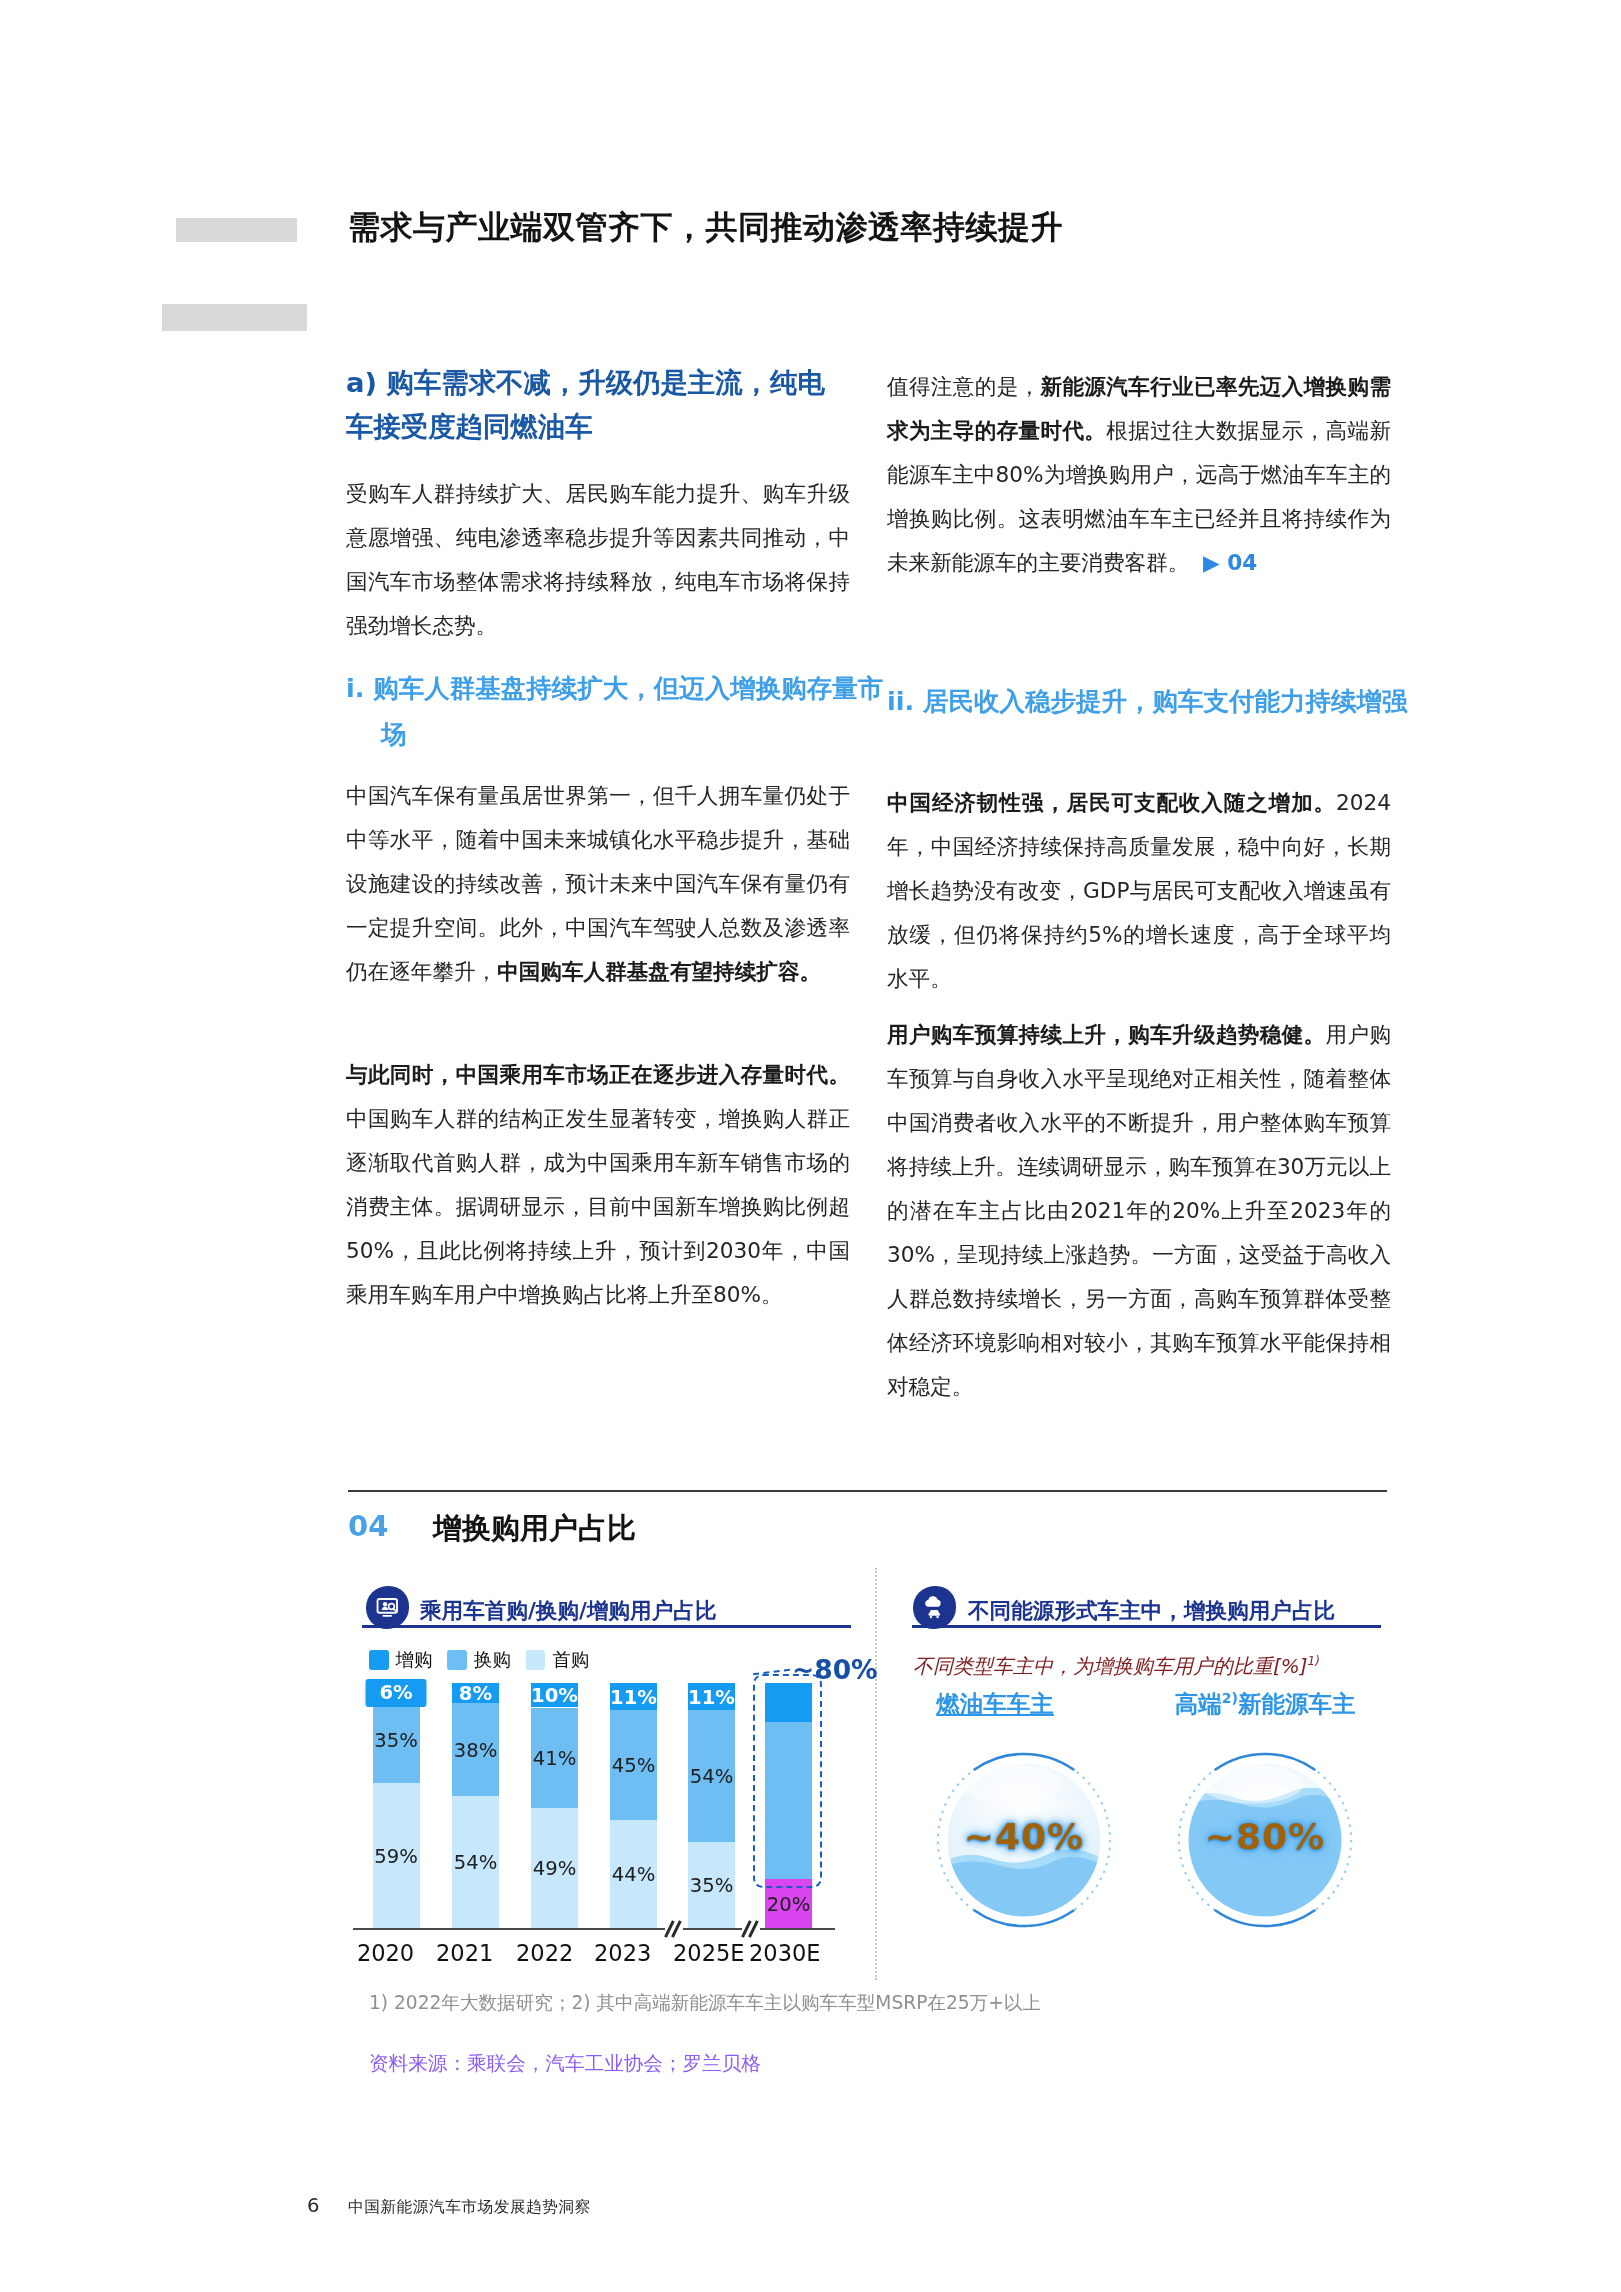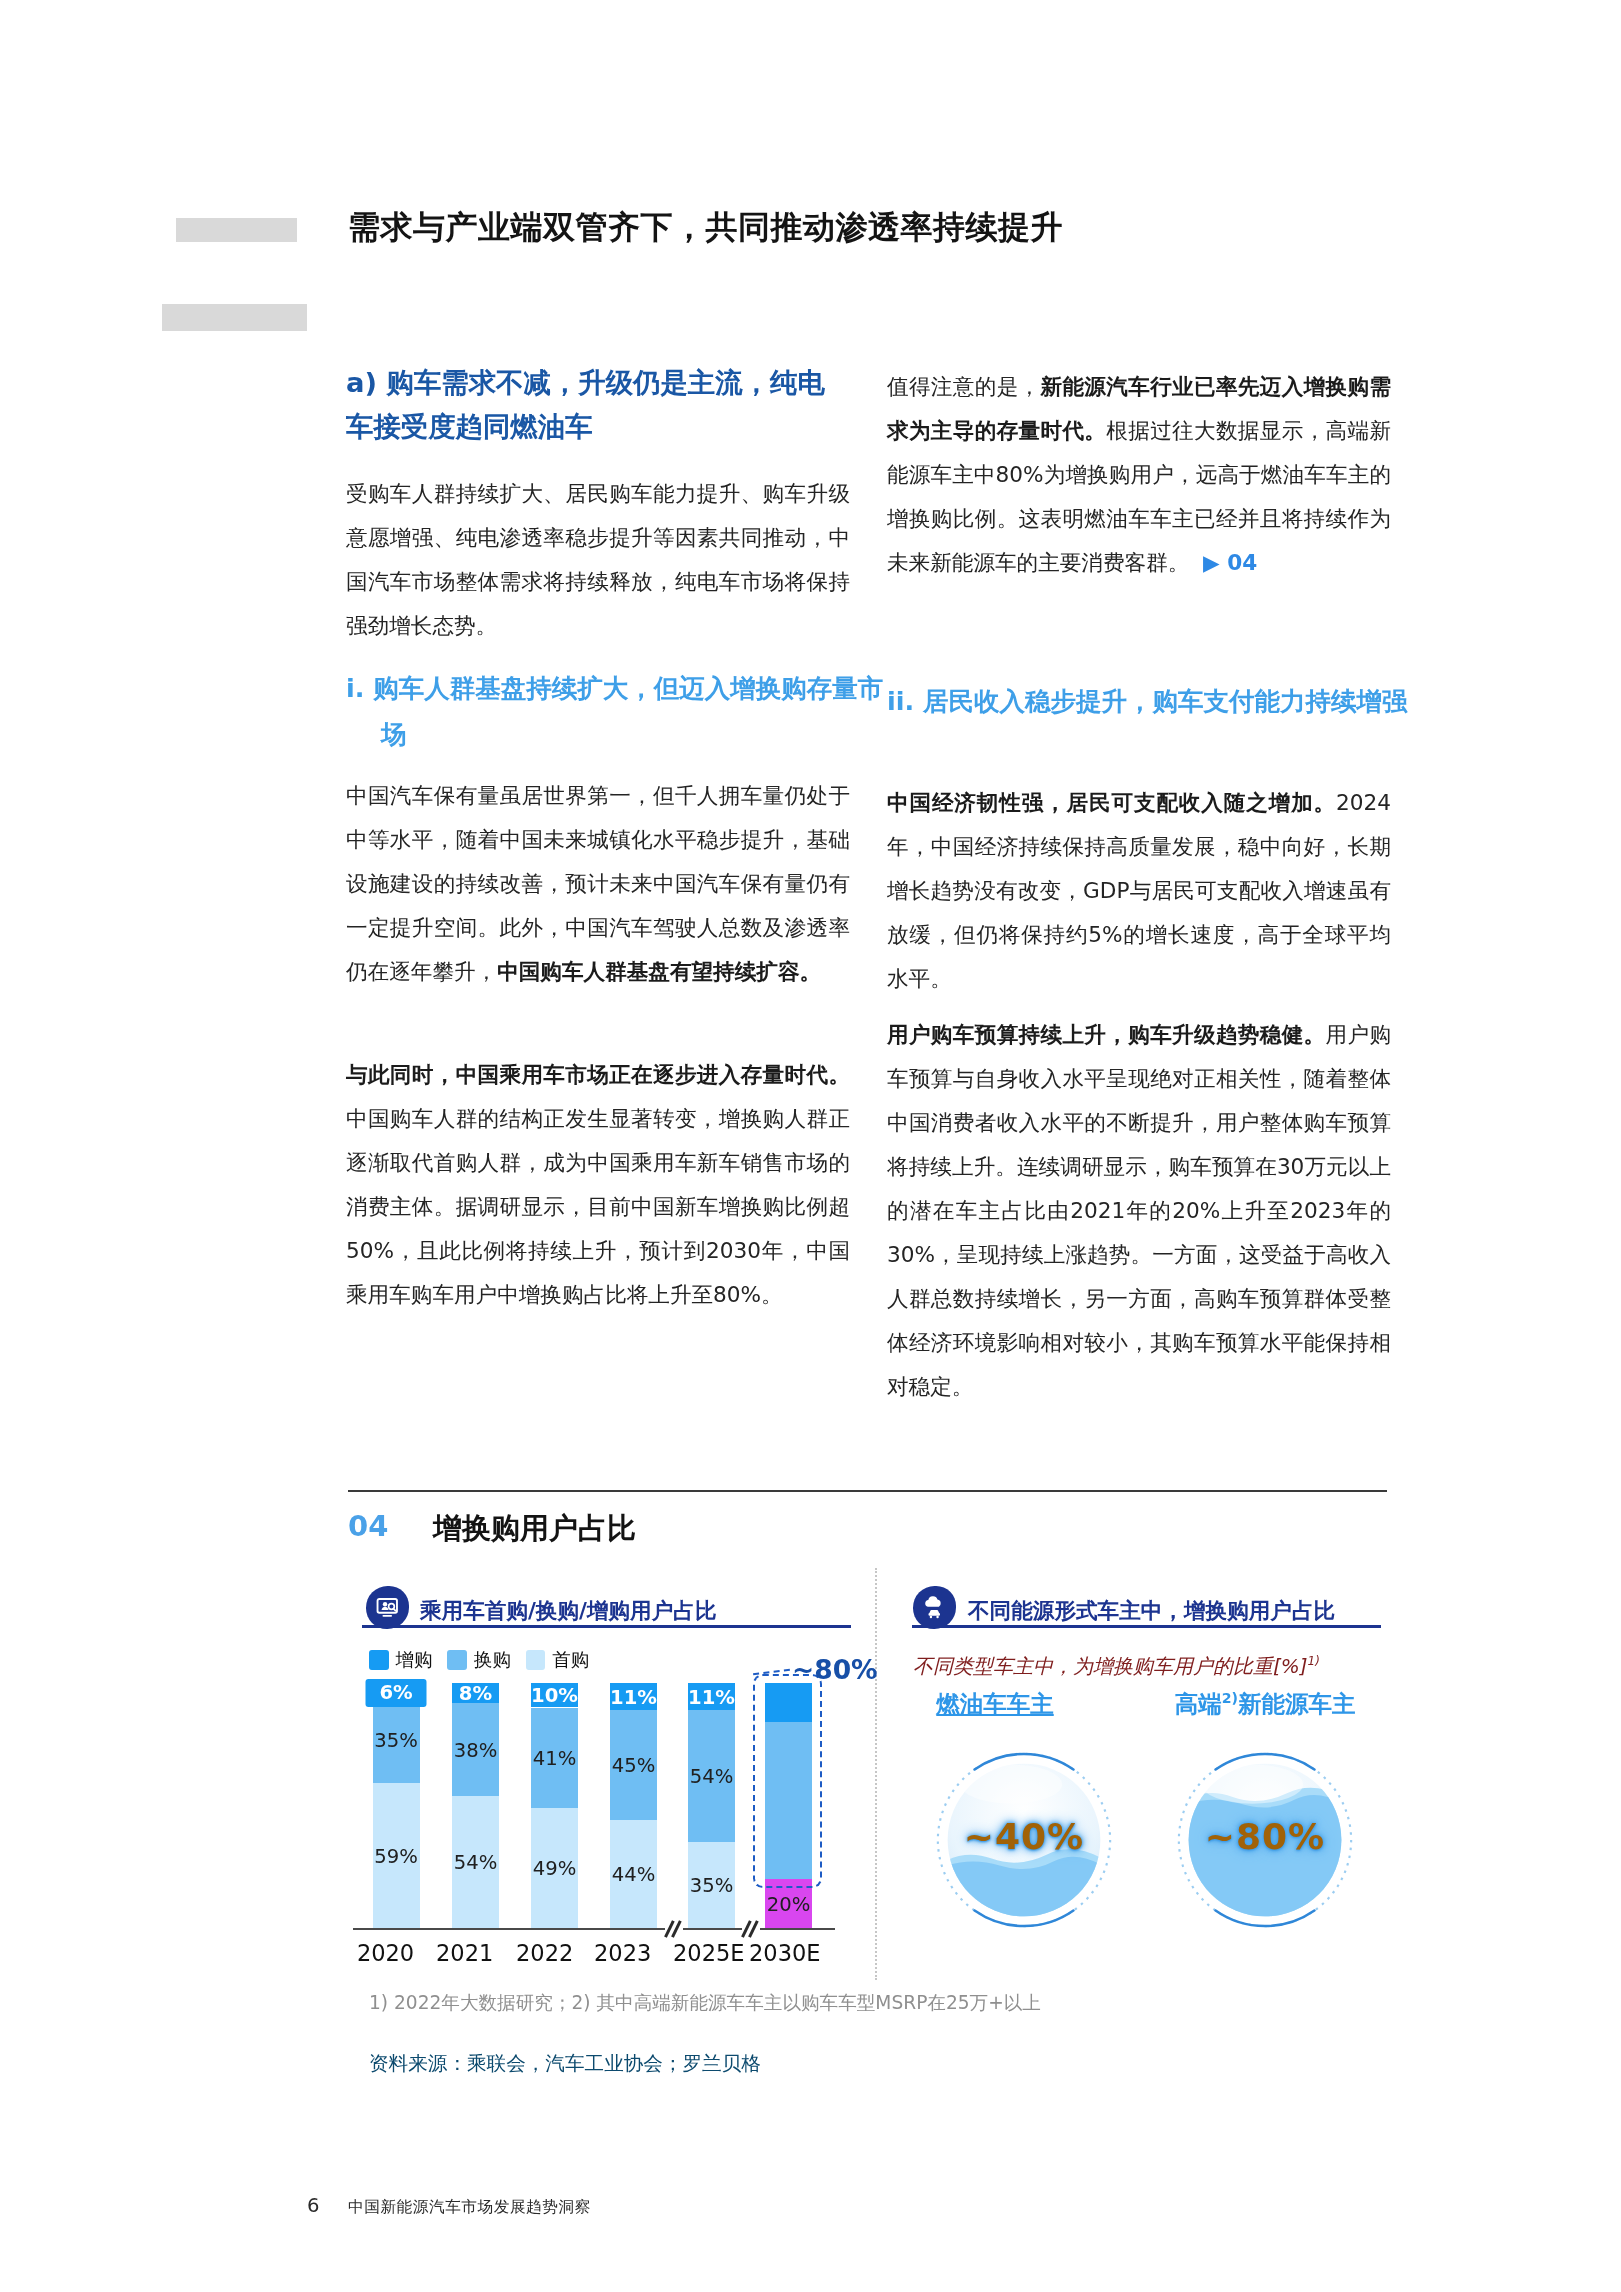--- a/index.html
+++ b/index.html
@@ -46,21 +46,21 @@
   .ann-box{position:absolute;border:2.9px dashed #1D5BC4;border-radius:9.8px;z-index:4;}
   .ann-line{position:absolute;border-top:2.9px dashed #1D5BC4;transform:rotate(-7deg);z-index:4;}
   .ann-lab{position:absolute;font-size:26.5px;font-weight:bold;color:#174FA7;z-index:4;}
   
   .gauge-label{position:absolute;top:1688px;width:206px;text-align:center;font-size:23.5px;font-weight:bold;color:#2E96E8;}
   .gauge{position:absolute;top:1747px;width:186px;height:186px;}
   .gauge-val{position:absolute;left:0;top:69px;width:186px;text-align:center;font-size:36px;font-weight:bold;color:#a16207;
              letter-spacing:1px;
              text-shadow:0 0 3.9px #3E9DE8,0 0 7.8px #3E9DE8,0 0 13.7px #56ACEE,0 1px 2px #2F8FE0;}
   .footnote{position:absolute;left:369px;top:1990px;font-size:18.6px;color:#8F8F8F;}
-  .source{position:absolute;left:369px;top:2050px;font-size:19.6px;color:#0c4a6e;}
+  .source{position:absolute;left:369px;top:2050px;font-size:19.6px;color:#8b5cf6;}
   .footer-num{position:absolute;left:307px;top:2194px;font-size:19.6px;color:#2b2b2b;}
   .footer-text{position:absolute;left:348px;top:2197px;font-size:15.7px;color:#2b2b2b;letter-spacing:0.5px;}
   sup{font-size:0.6em;}
 </style>
 </head>
 <body>
 
 <div class="page">
 
   <div class="gray-block" style="left:176px;top:218px;width:121px;height:23.5px;"></div>

